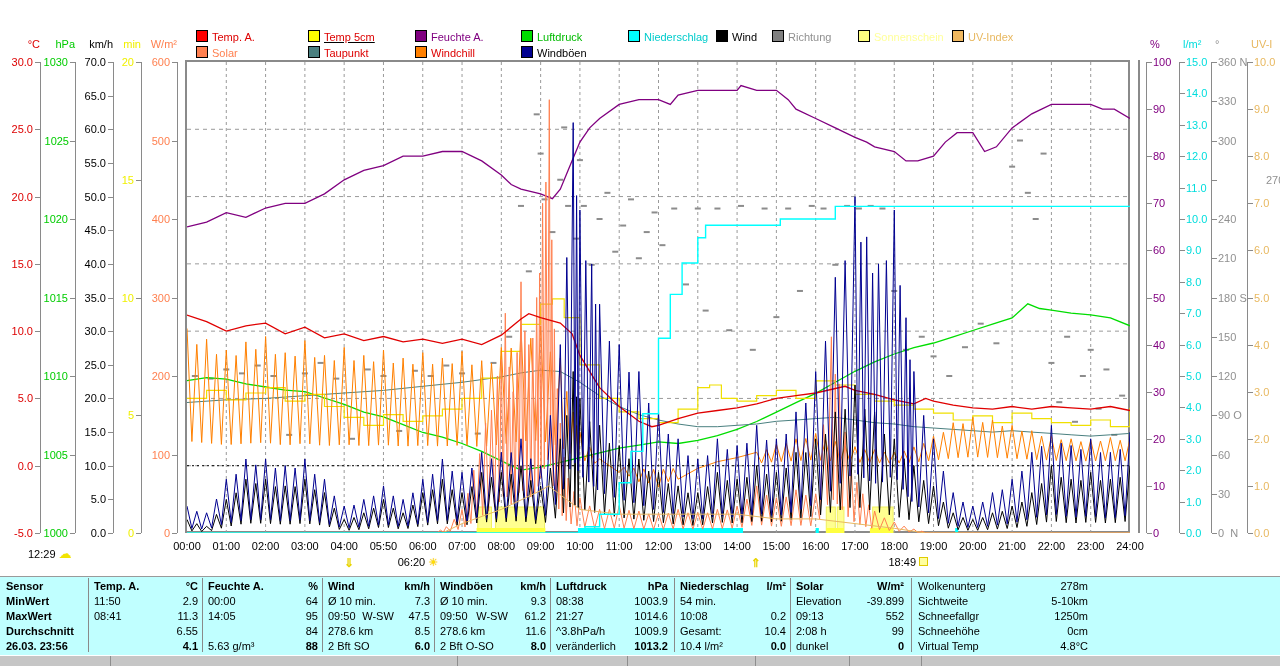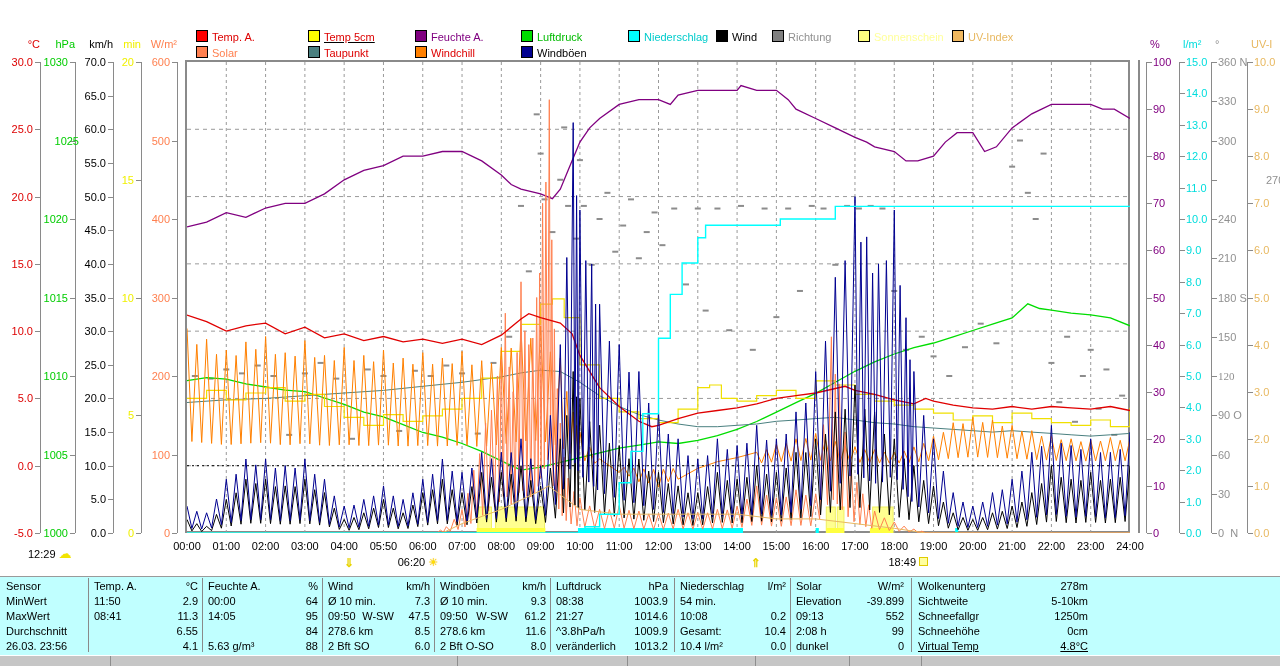--- a/index.html
+++ b/index.html
@@ -14,21 +14,21 @@
   svg{position:absolute;left:187px;top:62px;}
   .axis-line{position:absolute;top:62px;width:1px;height:471px;background:#8a8a8a;}
   .tick{position:absolute;width:5px;height:1px;background:#8a8a8a;}
   .timelbl{position:absolute;top:540px;width:44px;text-align:center;font-size:11px;color:#000;}
   #table-area{position:absolute;left:0;top:576px;width:1280px;height:79px;background:#c0ffff;border-top:1px solid #9a9a9a;box-sizing:border-box;}
   .tdiv{position:absolute;top:578px;width:1px;height:74px;background:#8a8a8a;}
   .trow{position:absolute;font-size:11px;color:#000;display:flex;}
   .trow .tl{}
   .trow .tm{margin-left:auto;padding-right:8px;}
   .trow .tr{margin-left:auto;text-align:right;}
-  .b{font-weight:normal;}
+  .b{font-weight:bold;}
   #statusbar{position:absolute;left:0;top:655px;width:1280px;height:11px;background:#c6c6c6;border-top:1px solid #fff;box-sizing:border-box;}
   .sbdiv{position:absolute;top:656px;width:1px;height:10px;background:#8e8e8e;}
   .marker{position:absolute;font-size:11px;white-space:nowrap;}
   .sunglyph{color:#ffe000;text-shadow:0 0 1px #e8a000;}
   .sq{display:inline-block;width:7px;height:7px;border:1px solid #e0cc00;background:#ffffa0;vertical-align:0px;}
   .arr{color:#e8d400;font-size:12px;font-weight:bold;}
   .cloud{color:#f2e400;font-size:13px;}
 </style>
 </head>
 <body>
@@ -67,21 +67,21 @@
       <div class="lbl" style="color: rgb(221, 0, 0); top: 392px; left: -2px; width: 35px; text-align: right;">5.0</div>
       <div class="tick" style="left: 35px; top: 466px;"></div>
       <div class="lbl" style="color: rgb(221, 0, 0); top: 460px; left: -2px; width: 35px; text-align: right;">0.0</div>
       <div class="tick" style="left: 35px; top: 533px;"></div>
       <div class="lbl" style="color: rgb(221, 0, 0); top: 527px; left: -2px; width: 35px; text-align: right;">-5.0</div>
       <div class="axis-line" style="left: 75px;"></div>
       <div class="lbl" style="color: rgb(0, 204, 0); top: 38px; left: 41px; width: 34px; text-align: right;">hPa</div>
       <div class="tick" style="left: 70px; top: 62px;"></div>
       <div class="lbl" style="color: rgb(0, 204, 0); top: 56px; left: 33px; width: 35px; text-align: right;">1030</div>
       <div class="tick" style="left: 70px; top: 141px;"></div>
-      <div class="lbl" style="color: rgb(0, 204, 0); top: 135px; left: 44px; width: 35px; text-align: right;">1025</div>
+      <div class="lbl" style="color: rgb(0, 204, 0); top: 135px; left: 34px; width: 35px; text-align: right;">1025</div>
       <div class="tick" style="left: 70px; top: 219px;"></div>
       <div class="lbl" style="color: rgb(0, 204, 0); top: 213px; left: 33px; width: 35px; text-align: right;">1020</div>
       <div class="tick" style="left: 70px; top: 298px;"></div>
       <div class="lbl" style="color: rgb(0, 204, 0); top: 292px; left: 33px; width: 35px; text-align: right;">1015</div>
       <div class="tick" style="left: 70px; top: 376px;"></div>
       <div class="lbl" style="color: rgb(0, 204, 0); top: 370px; left: 33px; width: 35px; text-align: right;">1010</div>
       <div class="tick" style="left: 70px; top: 455px;"></div>
       <div class="lbl" style="color: rgb(0, 204, 0); top: 449px; left: 33px; width: 35px; text-align: right;">1005</div>
       <div class="tick" style="left: 70px; top: 533px;"></div>
       <div class="lbl" style="color: rgb(0, 204, 0); top: 527px; left: 33px; width: 35px; text-align: right;">1000</div>
@@ -215,21 +215,21 @@
       <div class="lbl" style="color: rgb(144, 144, 144); top: 174px; left: 1266px; width: 40px;">270 W</div>
       <div class="tick" style="left: 1212px; top: 219px;"></div>
       <div class="lbl" style="color: rgb(144, 144, 144); top: 213px; left: 1218px; width: 40px;">240</div>
       <div class="tick" style="left: 1212px; top: 258px;"></div>
       <div class="lbl" style="color: rgb(144, 144, 144); top: 252px; left: 1218px; width: 40px;">210</div>
       <div class="tick" style="left: 1212px; top: 298px;"></div>
       <div class="lbl" style="color: rgb(144, 144, 144); top: 292px; left: 1218px; width: 40px;">180 S</div>
       <div class="tick" style="left: 1212px; top: 337px;"></div>
       <div class="lbl" style="color: rgb(144, 144, 144); top: 331px; left: 1218px; width: 40px;">150</div>
       <div class="tick" style="left: 1212px; top: 376px;"></div>
-      <div class="lbl" style="color: rgb(144, 144, 144); top: 370px; left: 1218px; width: 40px; font-family: Liberation Serif, serif;">120</div>
+      <div class="lbl" style="color: rgb(144, 144, 144); top: 370px; left: 1218px; width: 40px;">120</div>
       <div class="tick" style="left: 1212px; top: 415px;"></div>
       <div class="lbl" style="color: rgb(144, 144, 144); top: 409px; left: 1218px; width: 40px;">90 O</div>
       <div class="tick" style="left: 1212px; top: 455px;"></div>
       <div class="lbl" style="color: rgb(144, 144, 144); top: 449px; left: 1218px; width: 40px;">60</div>
       <div class="tick" style="left: 1212px; top: 494px;"></div>
       <div class="lbl" style="color: rgb(144, 144, 144); top: 488px; left: 1218px; width: 40px;">30</div>
       <div class="tick" style="left: 1212px; top: 533px;"></div>
       <div class="lbl" style="color: rgb(144, 144, 144); top: 527px; left: 1218px; width: 40px;">0  N</div>
       <div class="axis-line" style="left: 1247px;"></div>
       <div class="lbl" style="color: rgb(232, 184, 96); top: 38px; left: 1251px; width: 34px; text-align: left;">UV-I</div>
@@ -610,21 +610,21 @@
         <span class="tr">5-10km</span>
       </div>
       <div class="trow" style="left: 918px; top: 33px; width: 170px;">
         <span class="tl">Schneefallgr</span>
         <span class="tr">1250m</span>
       </div>
       <div class="trow" style="left: 918px; top: 48px; width: 170px;">
         <span class="tl">Schneehöhe</span>
         <span class="tr">0cm</span>
       </div>
-      <div class="trow" style="left: 918px; top: 63px; width: 170px; text-decoration: underline;">
+      <div class="trow" style="left: 918px; top: 63px; width: 170px;">
         <span class="tl">Virtual Temp</span>
         <span class="tr">4.8°C</span>
       </div>
     </div>
 <div id="statusbar"></div>
 
 <div class="tdiv" style="left: 88px;"></div>
     <div class="tdiv" style="left: 202px;"></div>
     <div class="tdiv" style="left: 322px;"></div>
     <div class="tdiv" style="left: 434px;"></div>

